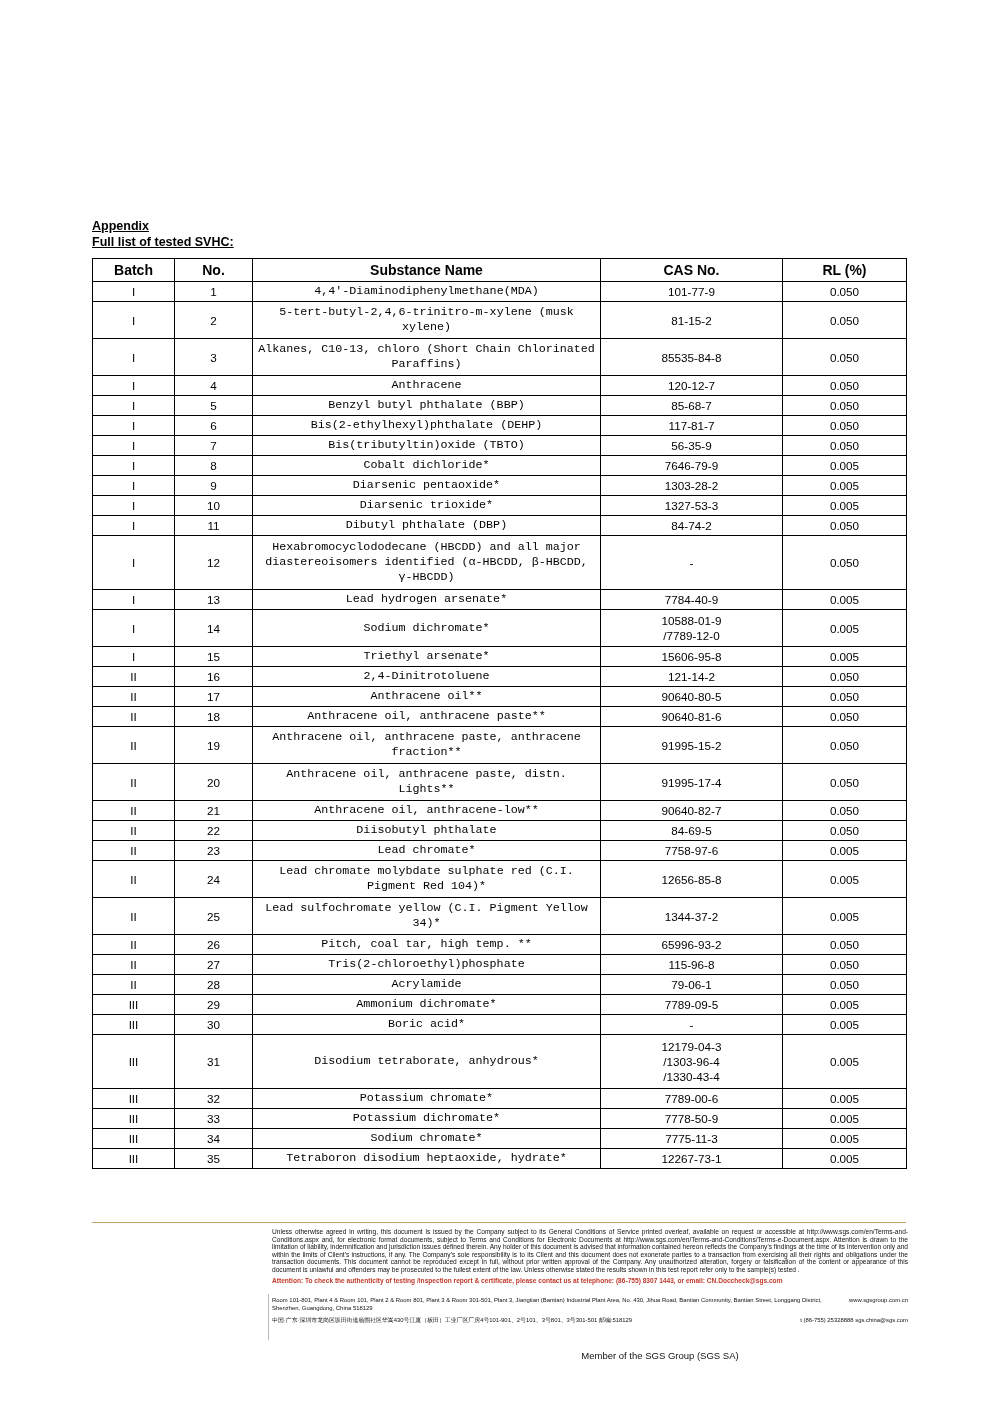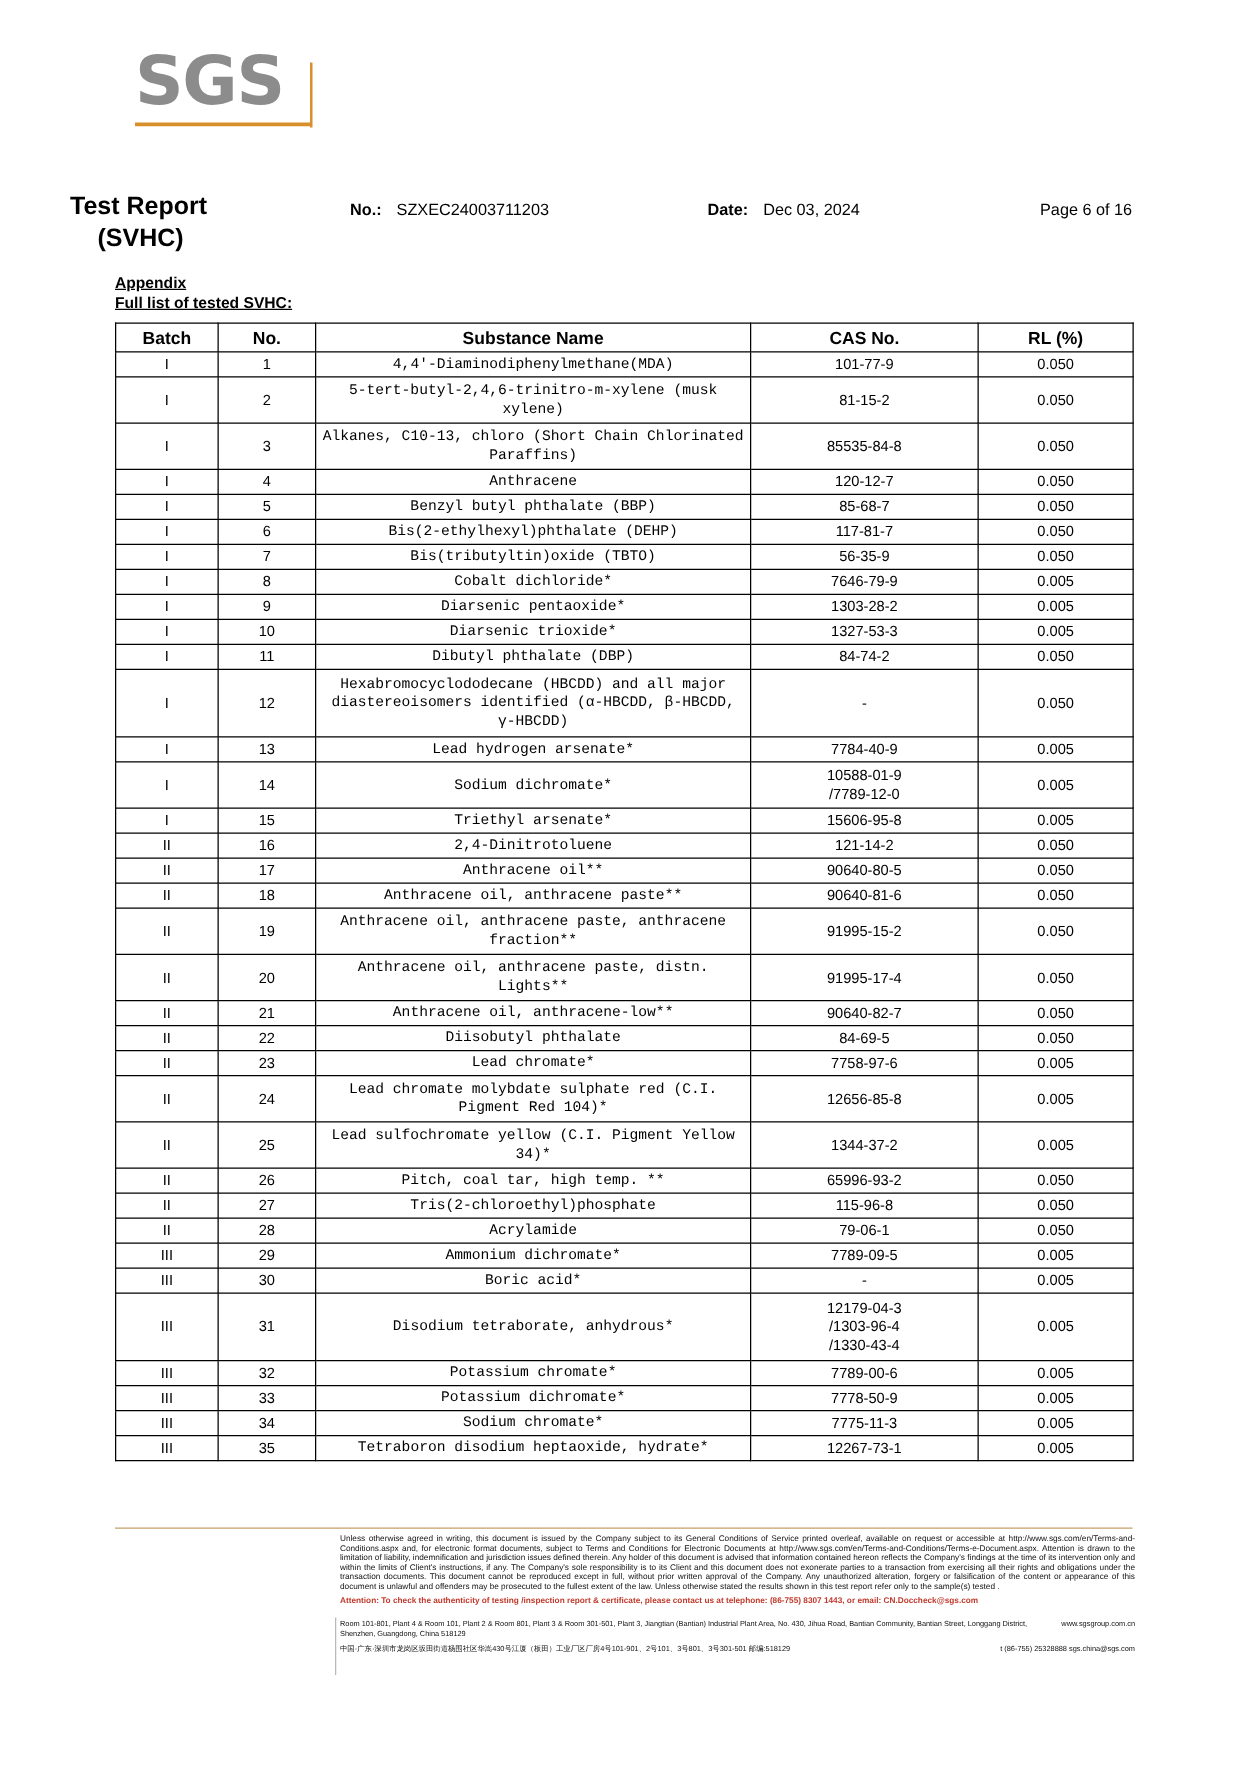--- a/index.html
+++ b/index.html
@@ -277,39 +277,21 @@
     color: #111;
     padding-right: 0px;
   }
   .member span { margin-left: 320px; }
 </style>
 </head>
 <body>
 
 <div class="page">
 
-  <div class="logo-wrap">
-    <div class="logo-text">SGS</div>
-    <div class="logo-bar"></div>
-    <div class="logo-tick"></div>
-  </div>
-
-  <div class="title-row">
-    <div class="rep-title">
-      <span>Test Report</span>
-      <span class="l2">(SVHC)</span>
-    </div>
-    <div class="hdr-field hdr-no">
-      <span class="hdr-label">No.:</span><span class="hdr-val">SZXEC24003711203</span>
-    </div>
-    <div class="hdr-field hdr-date">
-      <span class="hdr-label">Date:</span><span class="hdr-val">Dec 03, 2024</span>
-    </div>
-    <div class="hdr-field hdr-page">Page 6 of 16</div>
-  </div>
+
 
   <div class="appendix">
     <div>Appendix</div>
     <div>Full list of tested SVHC:</div>
   </div>
 
   <table class="svhc">
     <colgroup>
       <col class="c-batch">
         <col class="c-no">
@@ -588,14 +570,17 @@
     <div class="row">
       <span class="left">Room 101-801, Plant 4 &amp; Room 101, Plant 2 &amp; Room 801, Plant 3 &amp; Room 301-501, Plant 3, Jiangtian (Bantian) Industrial Plant Area, No. 430, Jihua Road, Bantian Community, Bantian Street, Longgang District, Shenzhen, Guangdong, China  518129</span>
       <span class="right">www.sgsgroup.com.cn</span>
     </div>
     <div class="row" style="margin-top:4px;">
       <span class="left">中国·广东·深圳市龙岗区坂田街道杨围社区华嵩430号江厦（板田）工业厂区厂房4号101-901、2号101、3号801、3号301-501 邮编:518129</span>
       <span class="right">t (86-755) 25328888    sgs.china@sgs.com</span>
     </div>
   </div>
 
+  <div class="member">
+    <span>Member of the SGS Group (SGS SA)</span>
+  </div>
 
 </div>
 
 </body></html>

